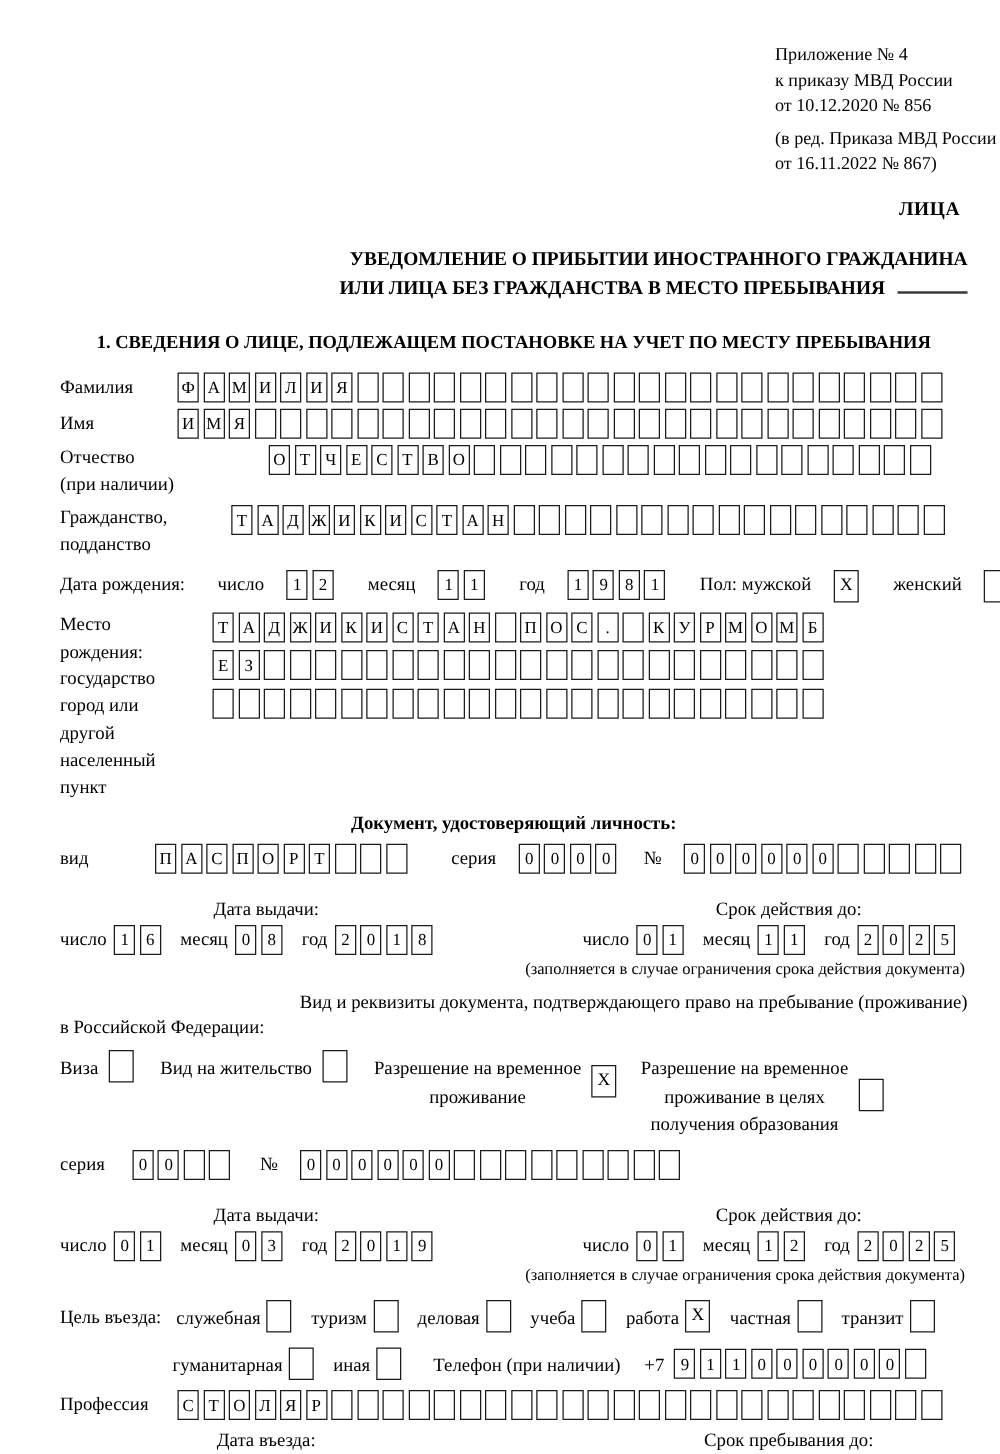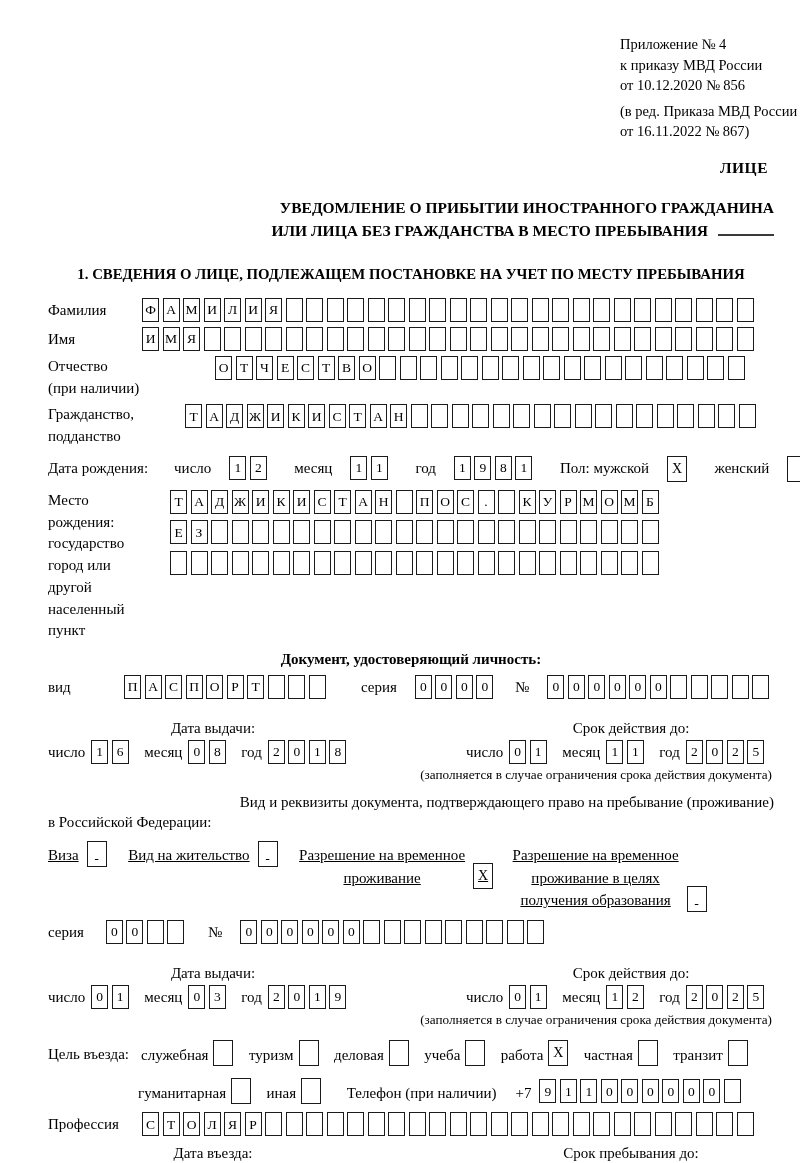--- a/index.html
+++ b/index.html
@@ -36,42 +36,42 @@
   .dcol-left{width:418px;flex:0 0 auto;}
   .dcol-right{flex:0 0 auto;}
   .dhead{text-align:center;width:330px;margin-bottom:2px;}
   .dg{display:flex;align-items:flex-start;}
   .dlab{flex:0 0 auto;padding-top:3px;margin-right:6px;}
   .dgap{margin-left:12px;}
   .note{font-size:13.2px;text-align:right;margin-top:2px;padding-right:2px;}
   .dochead{text-align:center;font-weight:bold;margin-top:8px;font-size:15px;}
   
   .opts{display:flex;align-items:flex-start;margin-top:8px;}
-  .opt{display:flex;align-items:flex-end;text-decoration:underline;}
+  .opt{display:flex;align-items:center;}
   .optlbl{padding-top:4px;margin-right:8px;text-align:center;line-height:1.5;}
   .plain{margin-top:10px;text-align:right;}
   .purline{display:flex;align-items:center;margin-top:12px;}
   .olab{padding-top:4px;margin:0 5px 0 12px;}
   .pref{padding-top:4px;margin:0 8px 0 14px;}
   .mt8{margin-top:8px;} .mt14{margin-top:14px;}
   .stack > .boxes{margin-bottom:6.5px;}
 </style>
 </head>
 <body>
 
 <div class="page">
 
   <div class="hdr">
     <div>Приложение № 4</div>
     <div>к приказу МВД России</div>
     <div>от 10.12.2020 № 856</div>
     <div class="sub">(в ред. Приказа МВД России</div>
     <div>от 16.11.2022 № 867)</div>
   </div>
-  <div class="forma">ЛИЦЕ</div>
+  <div class="forma">ЛИЦА</div>
 
   <div class="title">
     <div>УВЕДОМЛЕНИЕ О ПРИБЫТИИ ИНОСТРАННОГО ГРАЖДАНИНА</div>
     <div><span>ИЛИ ЛИЦА БЕЗ ГРАЖДАНСТВА В МЕСТО ПРЕБЫВАНИЯ</span><span class="uline"></span></div>
   </div>
 
   <div class="sechead">1. СВЕДЕНИЯ О ЛИЦЕ, ПОДЛЕЖАЩЕМ ПОСТАНОВКЕ НА УЧЕТ ПО МЕСТУ ПРЕБЫВАНИЯ</div>
 
   <div class="row mt14">
     <span class="lbl w82">Фамилия</span>

